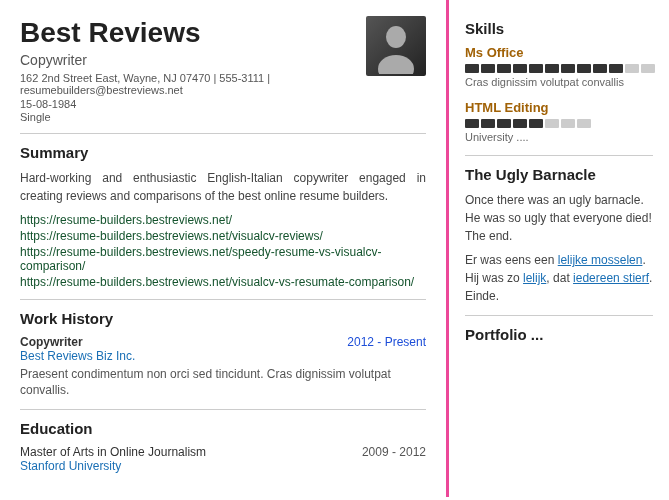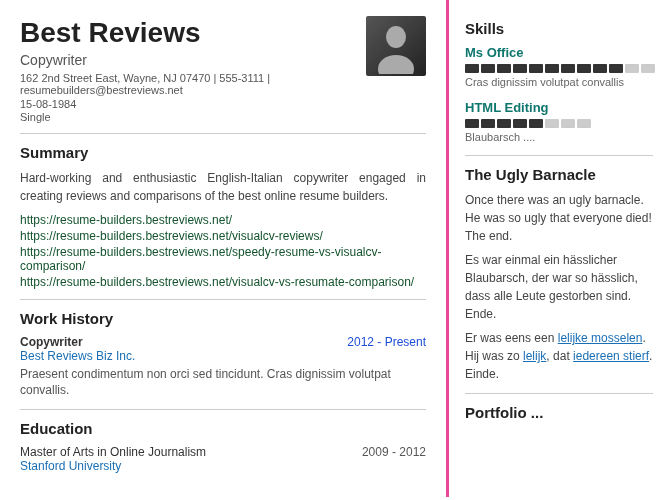--- a/index.html
+++ b/index.html
@@ -157,21 +157,21 @@
       color: #1a6fb5;
     }
 
     
     .skill-entry {
       margin-bottom: 12px;
     }
     .skill-name {
       font-size: 13px;
       font-weight: bold;
-      color: #0f766e;
+      color: #a16207;
       margin-bottom: 4px;
     }
     .skill-bar-container {
       display: flex;
       align-items: center;
       margin-bottom: 3px;
     }
     .skill-bar {
       display: flex;
       gap: 2px;
@@ -308,30 +308,29 @@
             <div class="skill-dot"></div>
             <div class="skill-dot"></div>
             <div class="skill-dot"></div>
             <div class="skill-dot"></div>
             <div class="skill-dot"></div>
             <div class="skill-dot empty"></div>
             <div class="skill-dot empty"></div>
             <div class="skill-dot empty"></div>
           </div>
         </div>
-        <div class="skill-desc">Blaubarsch ....</div>
+        <div class="skill-desc">University ....</div>
       </div>
     </div>
 
     <hr class="divider">
 
     <div>
       <div class="section-title">The Ugly Barnacle</div>
       <p class="barnacle-text">Once there was an ugly barnacle. He was so ugly that everyone died! The end.</p>
-      <p class="barnacle-text">Es war einmal ein hässlicher Blaubarsch, der war so hässlich, dass alle Leute gestorben sind. Ende.</p>
       <p class="barnacle-text">
         Er was eens een <a class="barnacle-link" href="#">lelijke mosselen</a>. Hij was zo <a class="barnacle-link" href="#">lelijk</a>, dat <a class="barnacle-link" href="#">iedereen stierf</a>. Einde.
       </p>
     </div>
 
     <hr class="divider">
 
     <div>
       <div class="portfolio-title">Portfolio ...</div>
     </div>

